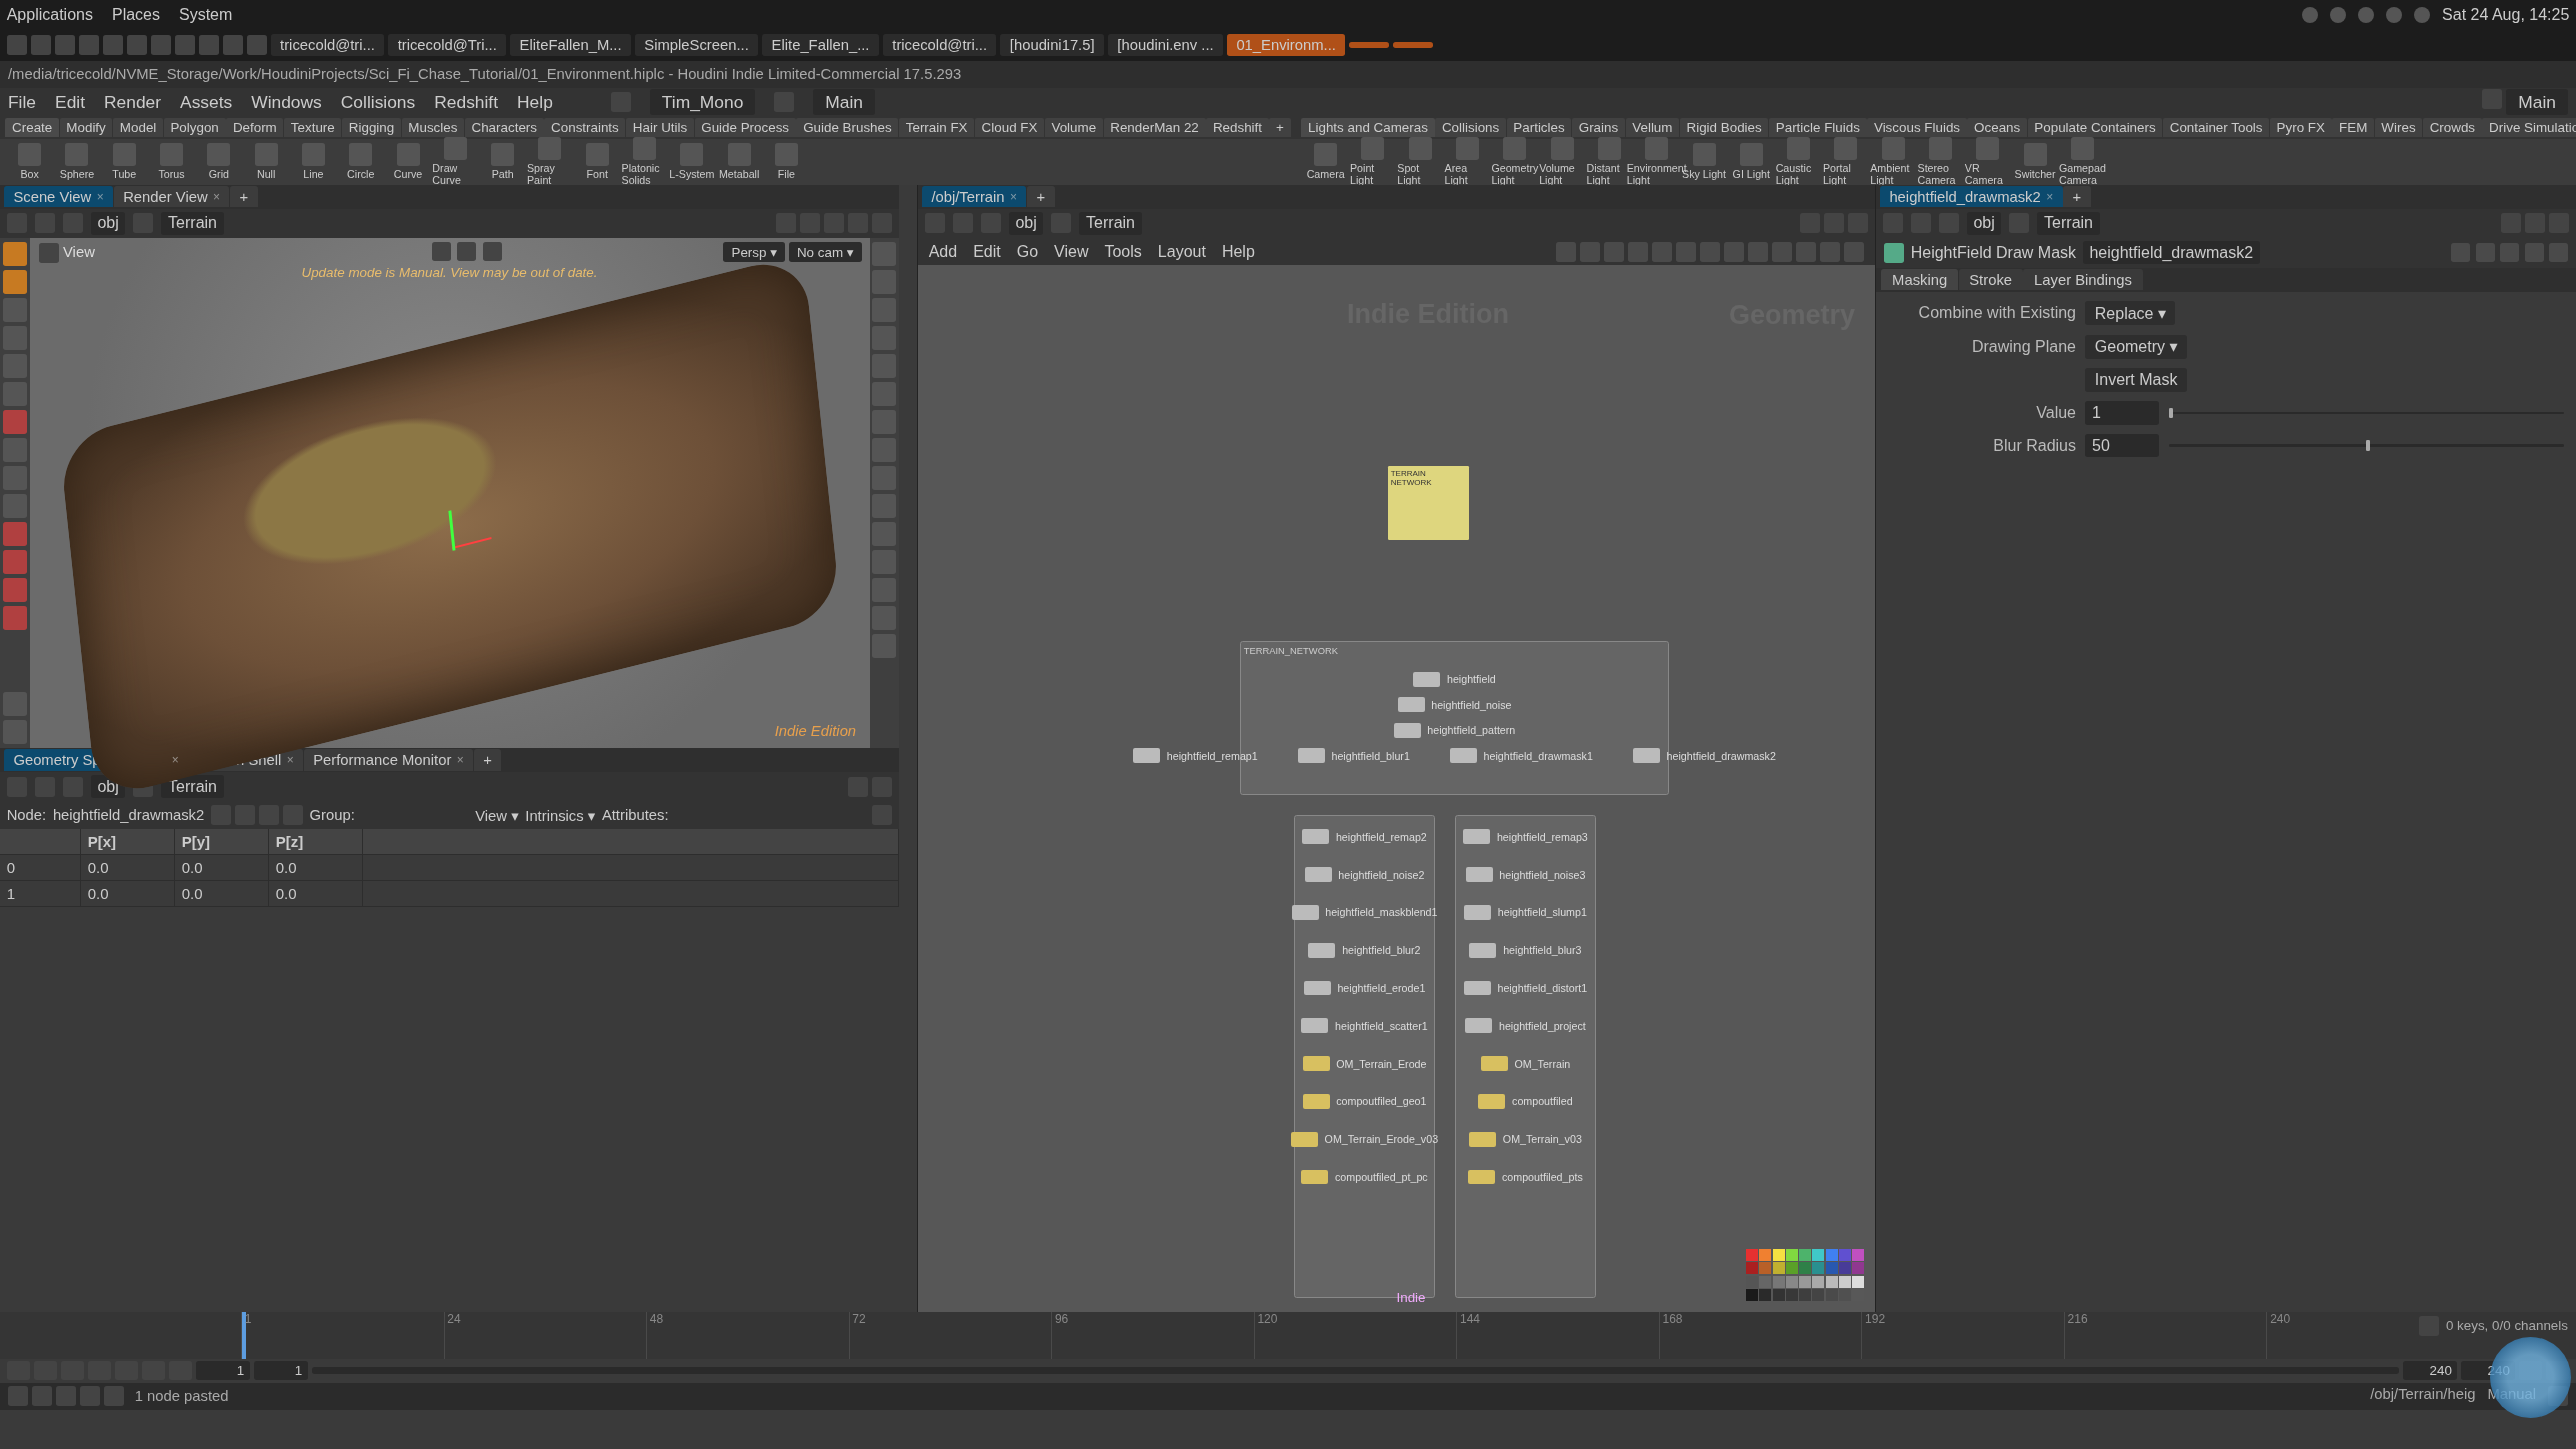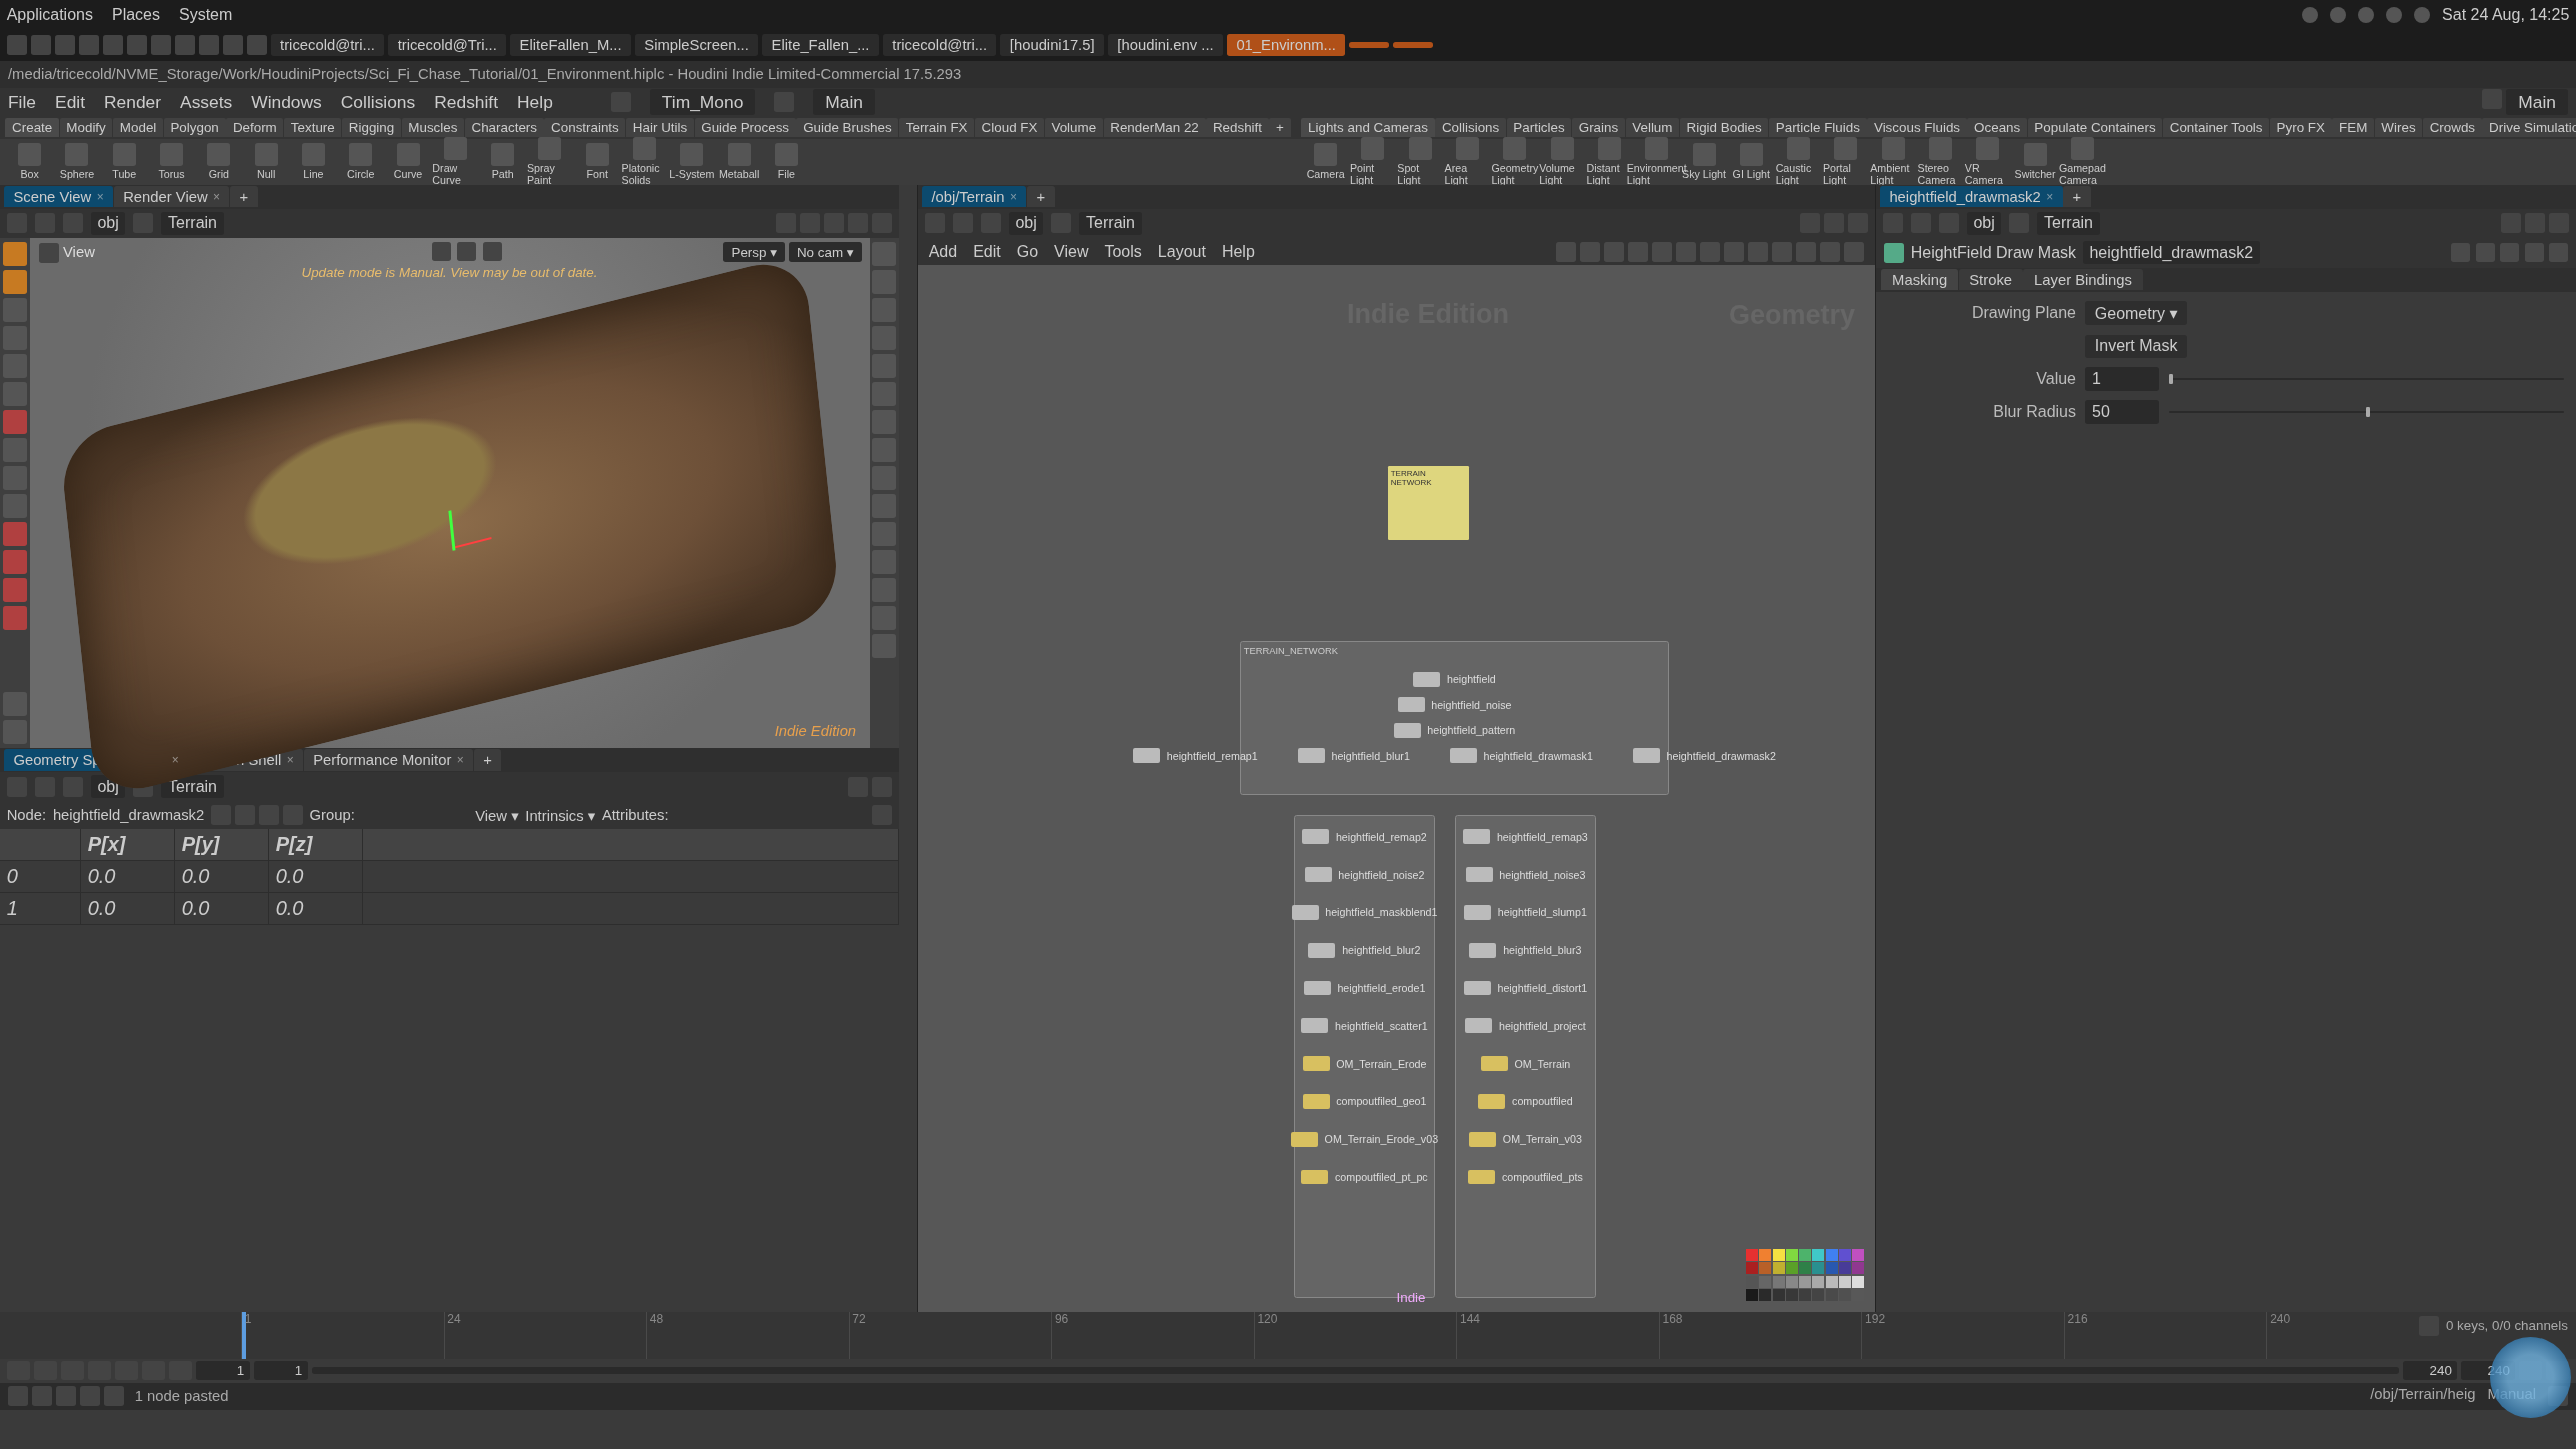--- a/index.html
+++ b/index.html
@@ -79,21 +79,21 @@
 .param-body { flex:1; background:#3a3a3a; padding:9.4px 12px; display:flex; flex-direction:column; gap:9.4px; }
 .param-row { display:flex; align-items:center; gap:9.4px; font-size:16px; }
 .param-row label { width:188px; text-align:right; color:#bbb; }
 .param-row .sel { background:#2e2e2e; padding:2.7px 9.4px; border-radius:2.7px; min-width:87px; }
 .param-row .inp { background:#2a2a2a; padding:2.7px 6.7px; border-radius:2.7px; width:74px; }
 .param-row .slider { flex:1; height:2.7px; background:#2a2a2a; position:relative; border-radius:1.3px; }
 .param-row .slider .thumb { position:absolute; top:-4px; width:4px; height:10.7px; background:#aaa; border-radius:1.3px; }
 .param-row .btn { background:#2e2e2e; padding:2.7px 9.4px; border-radius:2.7px; }
 .lower-tabs { height:24px; background:#2f2f2f; display:flex; align-items:center; gap:0.7px; padding:0 4px; font-size:14.8px; }
 .spread { flex:1; background:#3a3a3a; display:flex; flex-direction:column; }
-.spread-table { display:grid; grid-template-columns: 81px 94px 94px 94px 1fr; font-size:20px;font-style:italic; }
+.spread-table { display:grid; grid-template-columns: 81px 94px 94px 94px 1fr; font-size:15px; }
 .spread-table div { padding:4px 6.7px; border-bottom:0.7px solid #2d2d2d; border-right:0.7px solid #2d2d2d; }
 .spread-table .hd { background:#444; font-weight:bold; }
 .timeline { height:47px; background:#2f2f2f; display:flex; flex-direction:column; }
 .tl-track { flex:1; position:relative; background:#353535; }
 .tl-ticks { position:absolute; left:241px; right:107px; top:0; bottom:0; display:flex; }
 .tl-tick { flex:1; border-left:0.7px solid #4a4a4a; font-size:12px; color:#888; padding-left:2.7px; position:relative; }
 .tl-head { position:absolute; left:241px; top:0; bottom:0; width:5.4px; background:#5d9de0; }
 .tl-ctrl { height:24px; display:flex; align-items:center; gap:4px; padding:0 6.7px; }
 .pb { width:23px; height:19px; background:#444; border-radius:2.7px; }
 .tl-inp { background:#2a2a2a; padding:2px 5.4px; font-size:13.4px; border-radius:2.7px; width:54px; text-align:right; }
@@ -772,20 +772,24 @@
         <span class="phi"></span>
       </div>
     </div>
     <div class="param-tabs">
       <span class="pt active">Masking</span>
       <span class="pt">Stroke</span>
       <span class="pt">Layer Bindings</span>
     </div>
     <div class="param-body">
       <div class="param-row">
+        <label>Combine with Existing</label>
+        <span class="sel"><span>Replace</span> ▾</span>
+      </div>
+      <div class="param-row">
         <label>Drawing Plane</label>
         <span class="sel"><span>Geometry</span> ▾</span>
       </div>
       <div class="param-row">
         <label></label>
         <span class="btn">Invert Mask</span>
       </div>
       <div class="param-row">
         <label>Value</label>
         <span class="inp">1</span>

